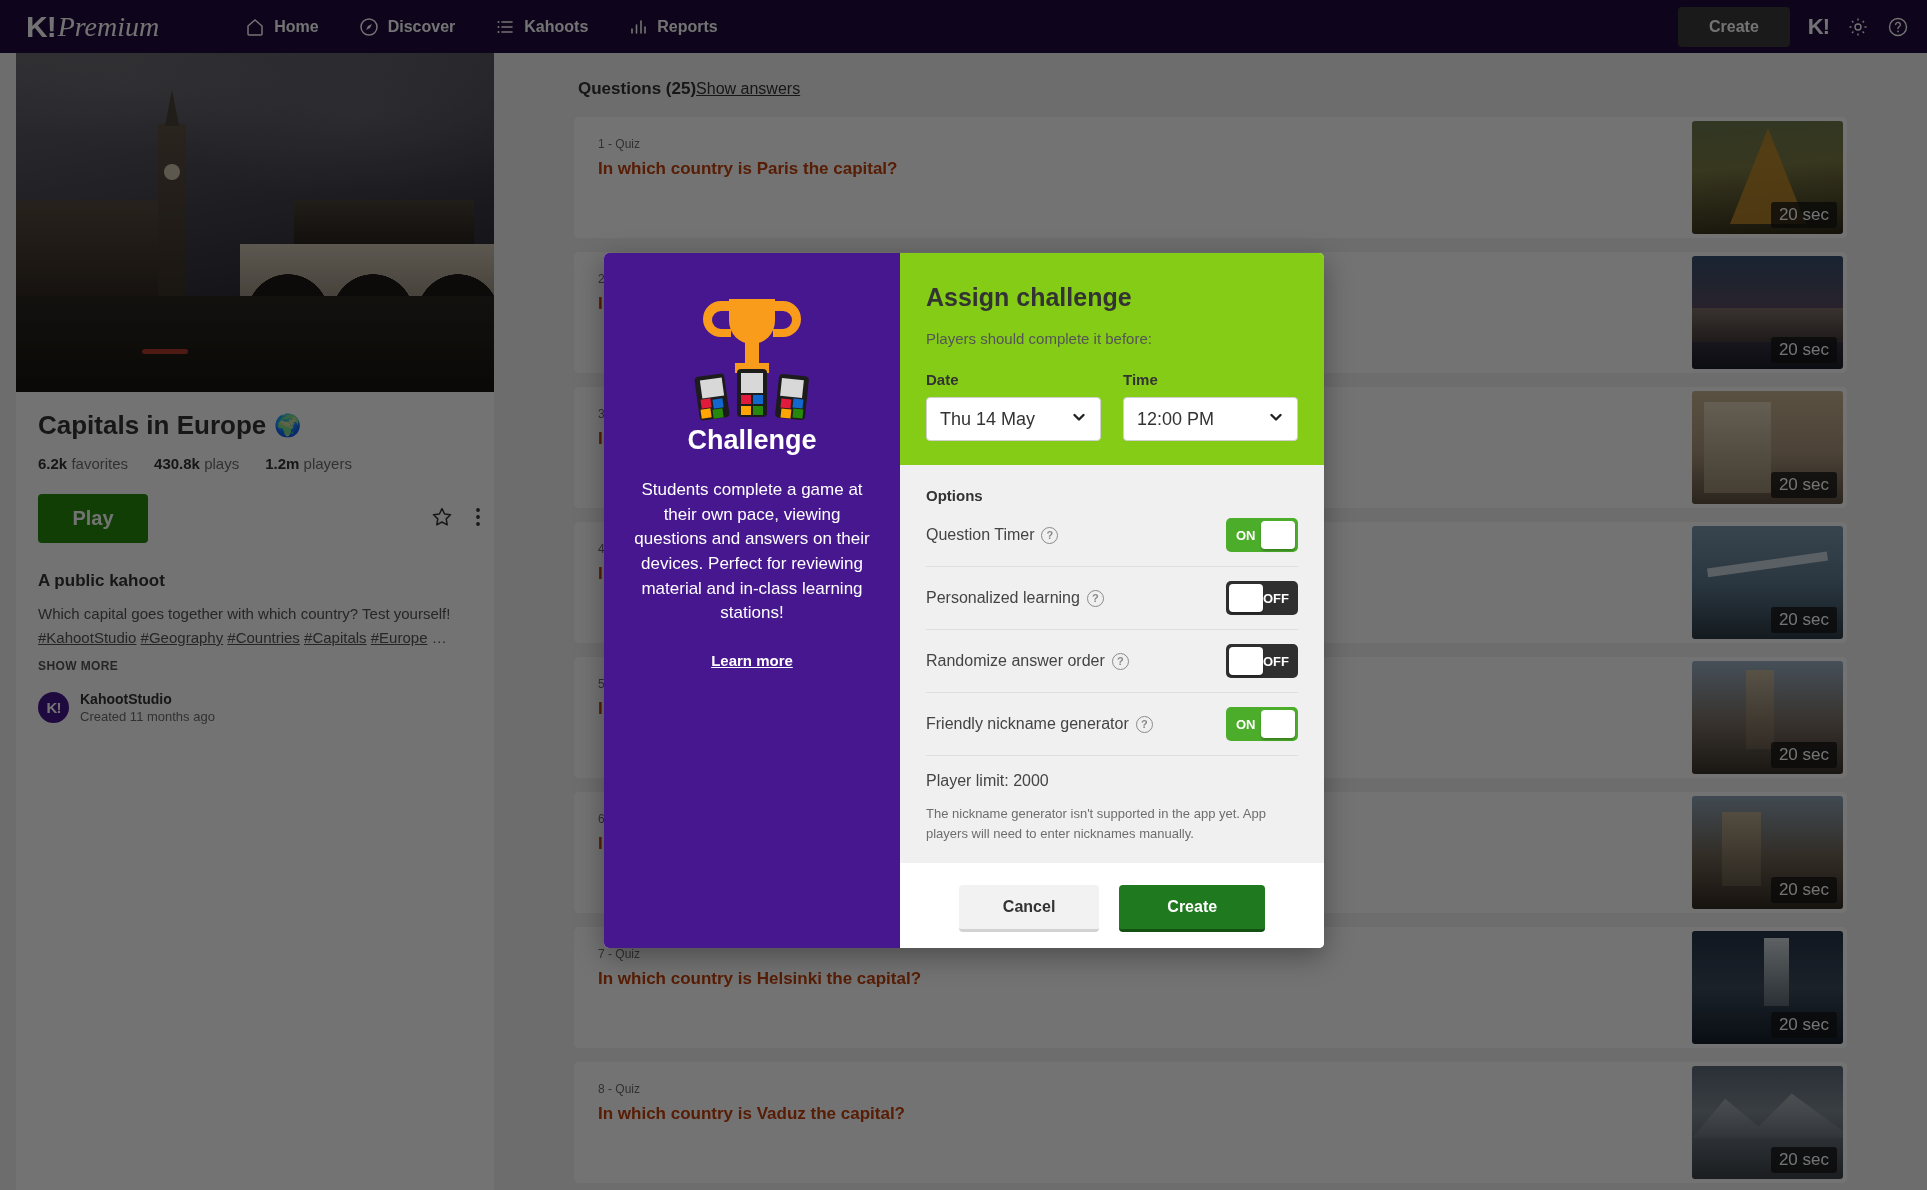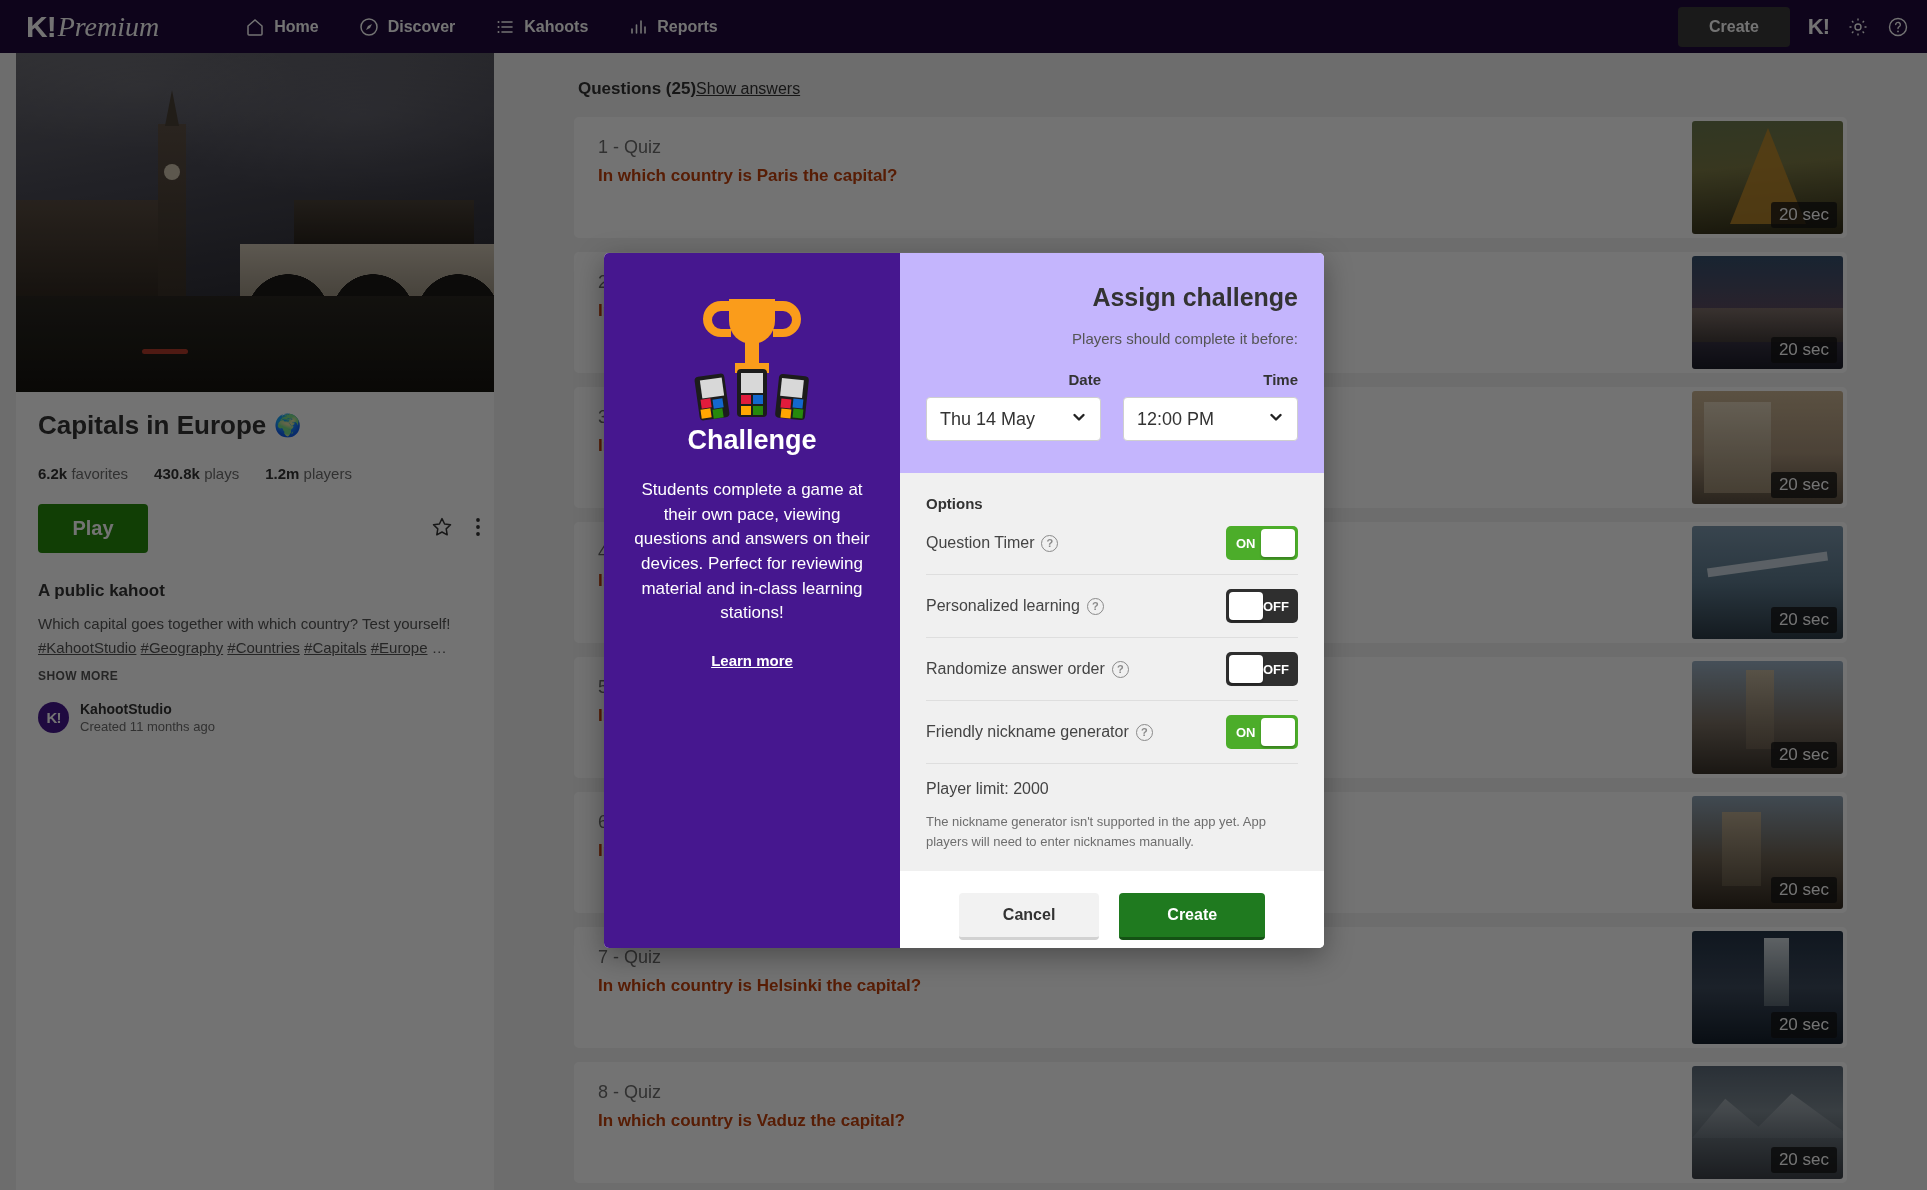--- a/index.html
+++ b/index.html
@@ -95,21 +95,21 @@
     position:absolute; left:126px; bottom:38px; width:46px; height:5px;
     background:#b03b2a; border-radius:3px;
   }
 
   .side-body { padding: 18px 22px 0 22px; }
   .kahoot-title {
     font-size: 26px; font-weight: bold; color: #333333;
     display:flex; align-items:center; gap:8px;
   }
   .globe-emoji { font-size: 22px; }
-  .stats { display: flex; gap: 26px; margin-top: 24px; font-size: 15px; color: #6e6e6e; }
+  .stats { display: flex; gap: 26px; margin-top: 14px; font-size: 15px; color: #6e6e6e; }
   .stats b { color: #333333; font-weight: bold; }
   .play-row { display: flex; align-items: center; margin-top: 22px; }
   .play-btn {
     background: #26890c; color: #ffffff; border: none; border-radius: 4px;
     width: 110px; padding: 13px 0; font-size: 20px; font-weight: bold; cursor: pointer;
     font-family: "Liberation Sans", sans-serif;
   }
   .play-actions { margin-left: auto; display:flex; align-items:center; gap: 14px; }
   .public-title { margin-top: 28px; font-size: 17px; font-weight: bold; color: #333333; }
   .desc { margin-top: 12px; font-size: 15px; color: #555555; line-height: 1.45; }
@@ -139,21 +139,21 @@
   }
   .q-head-title { font-size: 17px; font-weight: bold; color: #333333; }
   .show-answers {
     font-size: 16px; color: #333333; text-decoration: underline; cursor: pointer;
   }
   .q-card {
     background: #ffffff; border-radius: 5px; margin-bottom: 14px;
     display: flex; align-items: stretch; height: 121px; overflow: hidden;
   }
   .q-left { flex: 1; padding: 20px 24px; }
-  .q-type { font-size: 18px; color: #6e6e6e; }
+  .q-type { font-size: 12px; color: #6e6e6e; }
   .q-text { font-size: 17px; font-weight: bold; color: #c2410c; margin-top: 8px; }
   .q-thumb {
     width: 151px; min-width:151px; position: relative; overflow: hidden;
     border-radius: 3px; margin: 4px;
   }
   .q-sec {
     position: absolute; right: 6px; bottom: 6px; background: rgba(20,20,20,.78);
     color: #ffffff; font-size: 17px; padding: 3px 8px; border-radius: 3px;
   }
   .th1{background:linear-gradient(175deg,#6d7b50 0%,#7c7a46 40%,#2e2a16 100%);}
@@ -197,21 +197,21 @@
     padding: 28px 26px 0 26px; text-align: center;
   }
   .trophy-wrap { margin-top: 8px; height: 132px; position: relative; }
   .challenge-h { font-size: 27px; font-weight: bold; margin-top: 4px; }
   .challenge-p { font-size: 17px; line-height: 1.45; margin-top: 22px; }
   .learn-more {
     display:inline-block; margin-top: 26px; font-size: 15px; font-weight: bold;
     color: #ffffff; text-decoration: underline; cursor: pointer;
   }
   .modal-right { flex: 1; display: flex; flex-direction: column; }
-  .mr-top { padding: 30px 26px 32px 26px; background: #c4b5fd; text-align: right; }
+  .mr-top { padding: 30px 26px 24px 26px; background: #84cc16; }
   .modal-title { font-size: 25px; font-weight: bold; color: #333333; }
   .modal-sub { font-size: 15px; color: #555555; margin-top: 18px; }
   .dt-row { display: flex; gap: 22px; margin-top: 24px; }
   .dt-label { font-size: 15px; font-weight: bold; color: #333333; }
   .select-box {
     margin-top: 9px; width: 175px; height: 44px; border: 1px solid #cfcfcf;
     border-radius: 4px; display: flex; align-items: center; justify-content: space-between;
     padding: 0 13px; background: #ffffff; cursor: pointer;
   }
   .select-val { font-size: 18px; color: #333333; }

